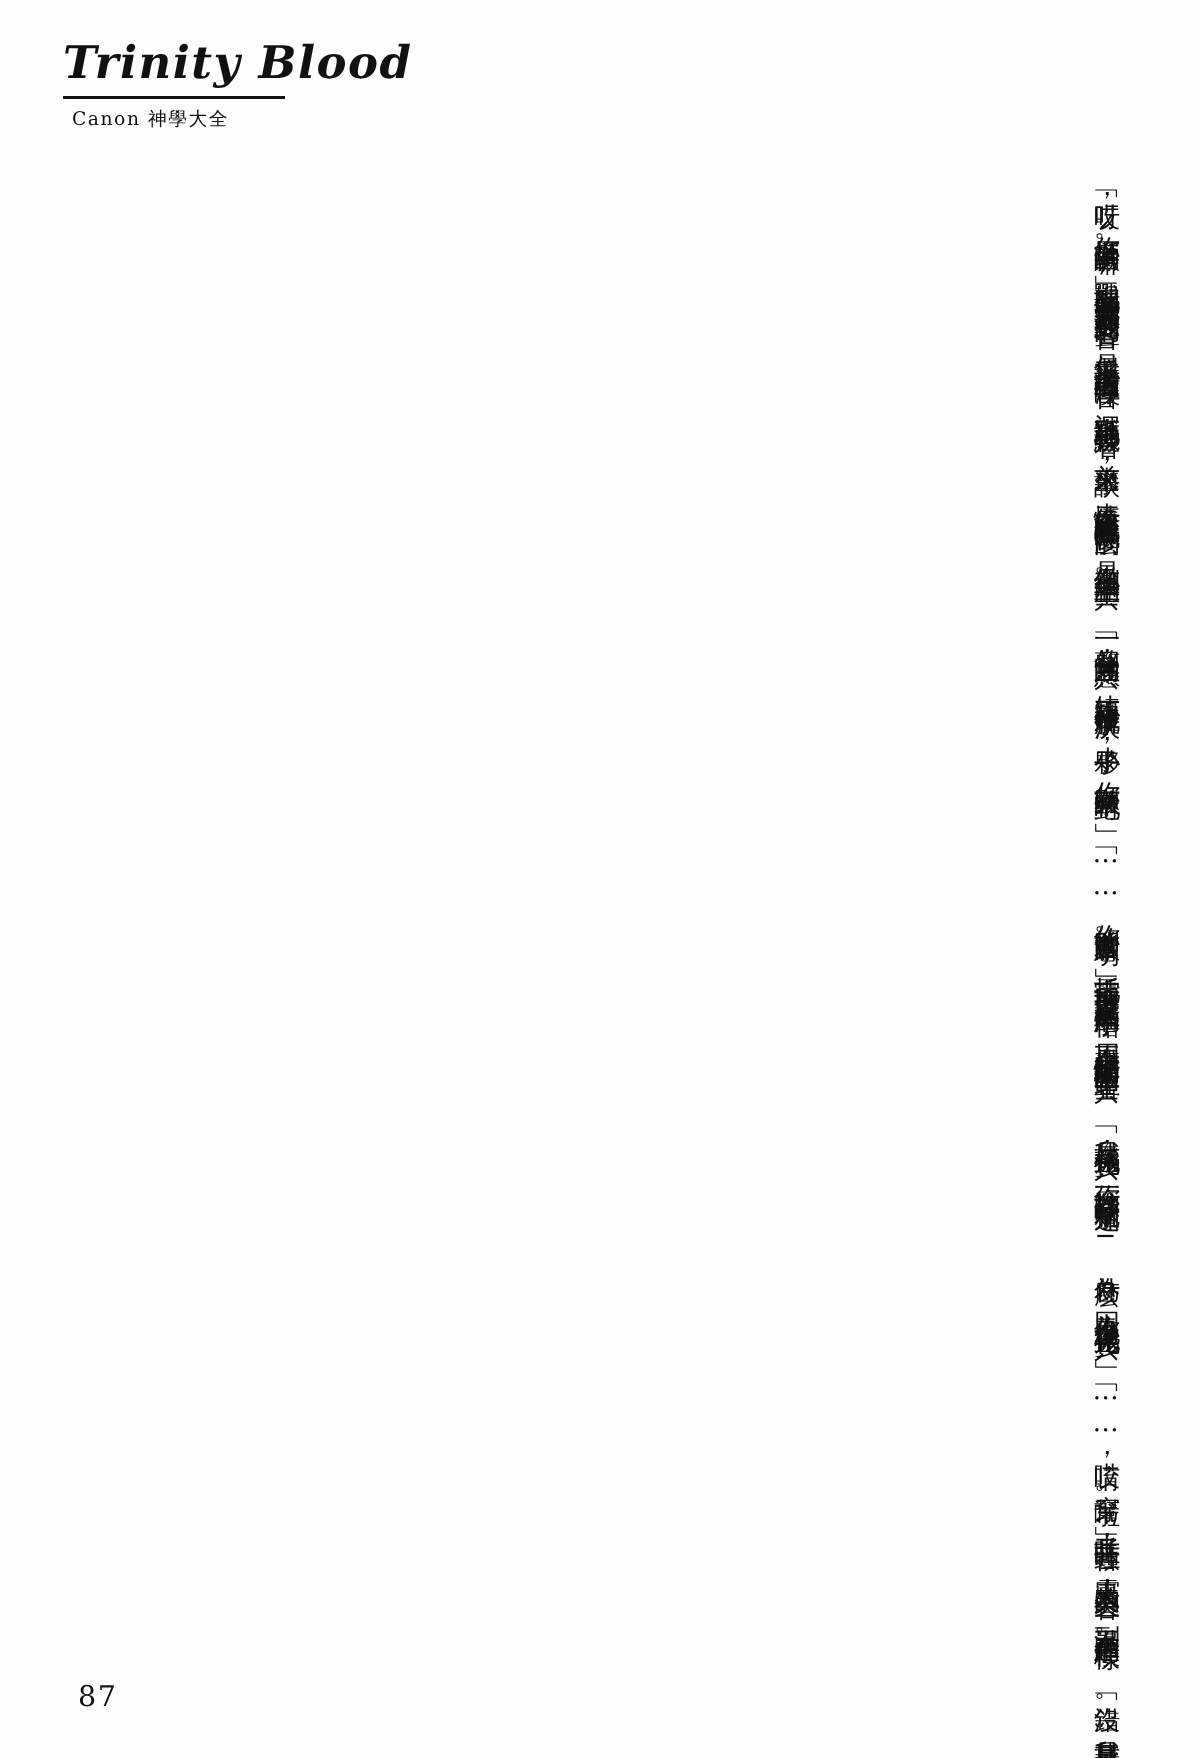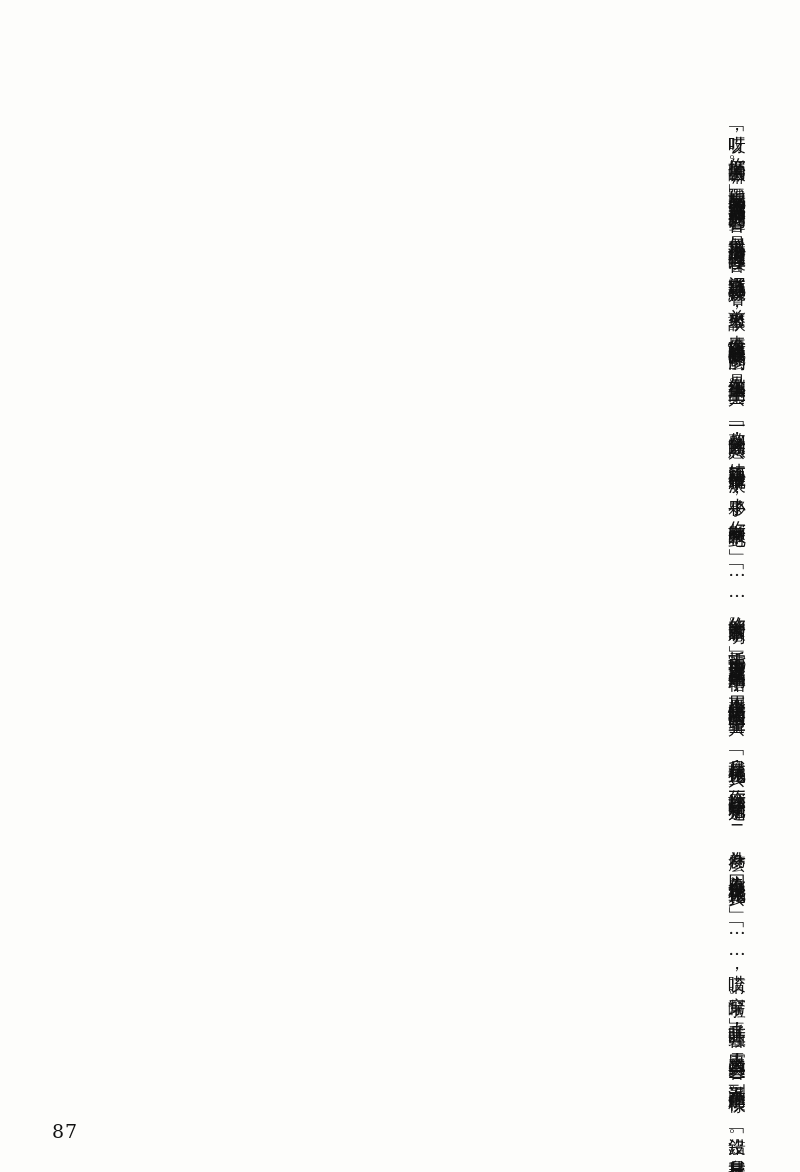--- a/index.html
+++ b/index.html
@@ -92,20 +92,25 @@
     color: #111;
     letter-spacing: 1px;
     margin-top: 24px;
   }
 </style>
 </head>
 <body>
 
 <div class="page">
 
+  <div class="logo-block">
+    <div class="logo-title">Trinity Blood</div>
+    <div class="logo-rule"></div>
+    <div class="logo-sub">Canon 神學大全</div>
+  </div>
 
   <div class="body-text">
     <div class="col">「哎呀，你挺厲害的嘛。」</div>
     <div class="col">戰場支配者的聽覺感應器所捕捉到的聲音，是似乎搞不清場合的輕浮嗓音。沉默地移</div>
     <div class="col">動視線一看，前來攀談，表情像在討論晚飯要吃什麼的，是坐在側掛車上的士兵。</div>
     <div class="col indent-1">「一整個分隊的憲兵，才短短兩秒鐘就解決了？小夥子，你頗有來頭對吧？」</div>
     <div class="col indent-1">「……你的發言意圖不明。」</div>
     <div class="col">托雷士兩手握著還在冒出硝煙的手槍，用不帶半點情緒的眼睛回望著士兵。</div>
     <div class="col indent-1">「我是機械化步兵，你應該打一開始就知道了──為什麼？因為你也是機械化步兵。」</div>
     <div class="col indent-1">「……哎唷，穿幫啦。」</div>

